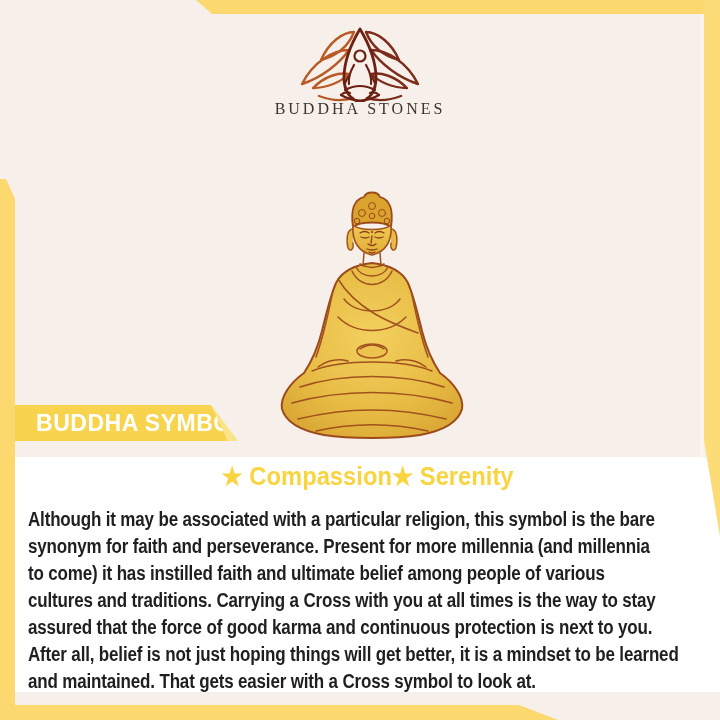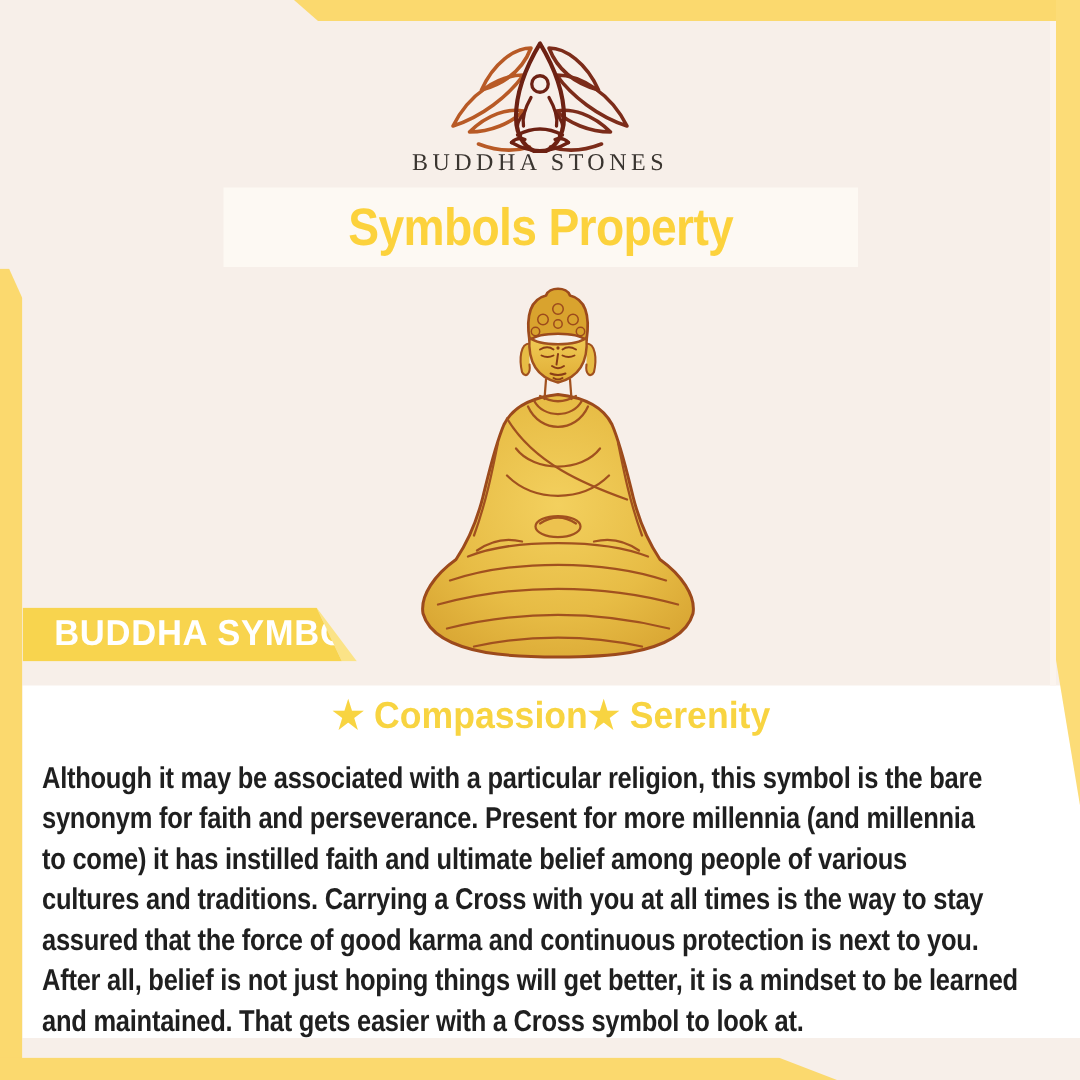--- a/index.html
+++ b/index.html
@@ -99,23 +99,20 @@
         <path stroke-width="2.2" d="M48,64 Q63,56 78,64"></path>
         <path stroke-width="2.2" d="M44,69 Q63,80 82,69"></path>
         <path stroke-width="2.2" d="M44,69 Q48,65 53,67"></path>
         <path stroke-width="2.2" d="M82,69 Q78,65 73,67"></path>
       </g>
     </g>
   </svg>
 
   <div class="brand-name">BUDDHA STONES</div>
 
-  <div class="title-banner">
-    <h1 class="page-title">Symbols Property</h1>
-  </div>
 
   <svg id="buddha-svg" viewBox="0 0 196 254" aria-hidden="true">
     <defs>
       <radialGradient id="gGold" cx="50%" cy="42%" r="75%">
         <stop offset="0%" stop-color="#f3d05e"></stop>
         <stop offset="55%" stop-color="#e7bc45"></stop>
         <stop offset="100%" stop-color="#d5a02e"></stop>
       </radialGradient>
       <linearGradient id="gFace" x1="0" y1="0" x2="0" y2="1">
         <stop offset="0%" stop-color="#f0ca55"></stop>

